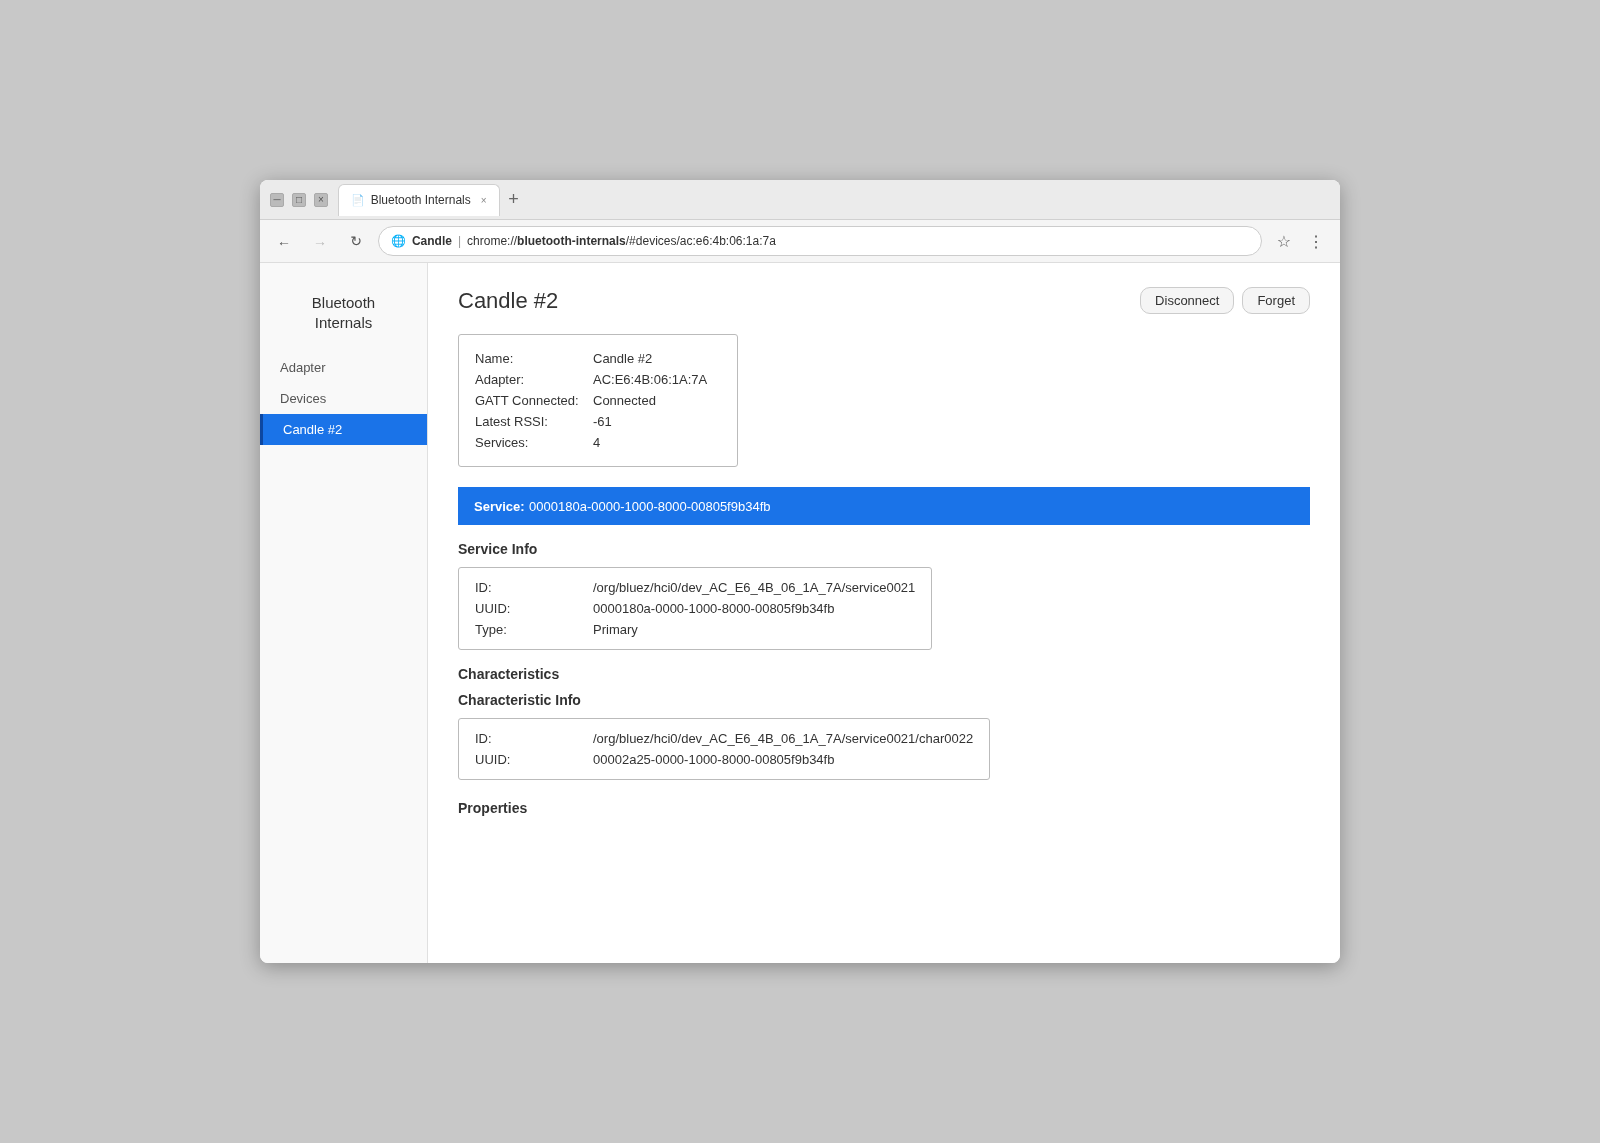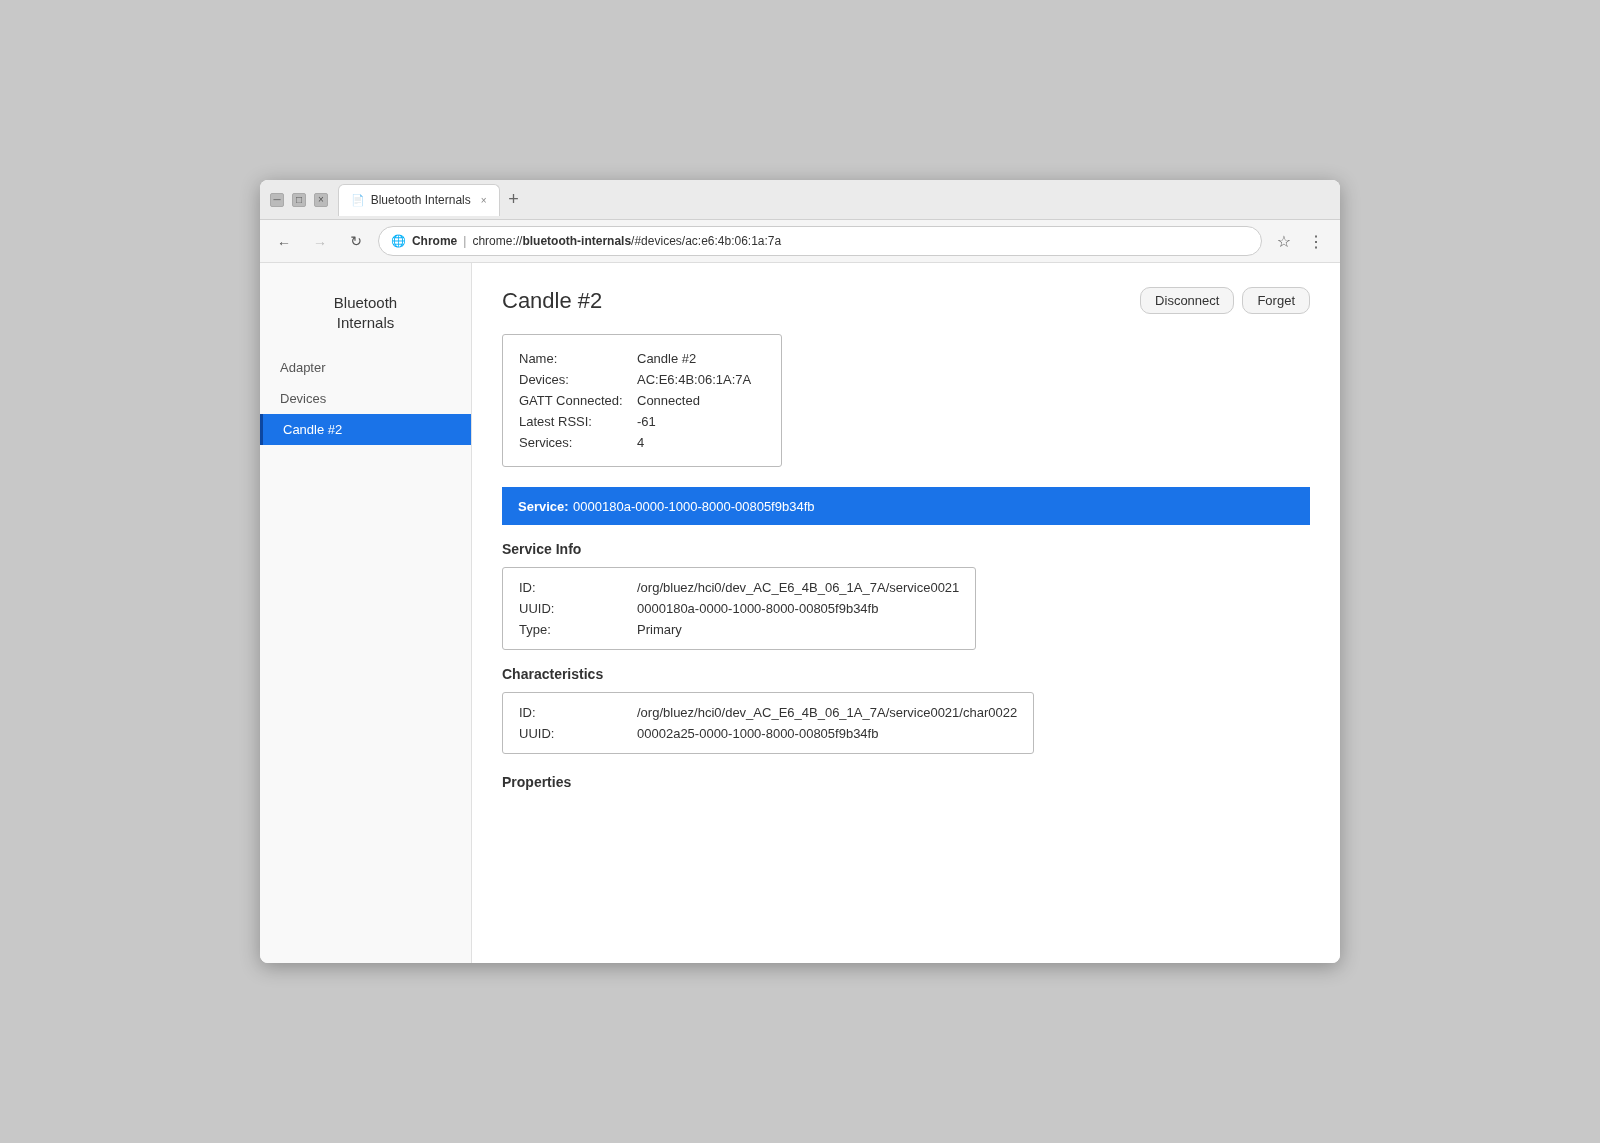--- a/index.html
+++ b/index.html
@@ -103,21 +103,21 @@
       display: flex; align-items: center; justify-content: center;
       border-radius: 50%; cursor: pointer; color: #555; font-size: 16px;
     }
     
     .content-area {
       display: flex;
       min-height: 700px;
     }
     
     .sidebar {
-      width: 212px;
+      width: 168px;
       background: #f9f9f9;
       border-right: 1px solid #e0e0e0;
       padding: 20px 0;
     }
     .sidebar-title {
       font-size: 15px;
       font-weight: normal;
       color: #333;
       text-align: center;
       padding: 10px 20px 20px;
@@ -264,21 +264,21 @@
       <div class="new-tab-btn">+</div>
     </div>
   </div>
 
   <div class="nav-bar">
     <div class="nav-btn">←</div>
     <div class="nav-btn disabled">→</div>
     <div class="nav-btn">↻</div>
     <div class="address-bar">
       <span class="lock-icon">🌐</span>
-      <span class="address-brand">Chrome</span>
+      <span class="address-brand">Candle</span>
       <span class="address-separator">|</span>
       <span class="address-url">
         <span>chrome://</span><span class="bold">bluetooth-internals</span><span>/#devices/ac:e6:4b:06:1a:7a</span>
       </span>
     </div>
     <div class="nav-actions">
       <div class="nav-action-btn">☆</div>
       <div class="nav-action-btn">⋮</div>
     </div>
   </div>
@@ -304,21 +304,21 @@
         </div>
       </div>
 
       
       <div class="info-box">
         <div class="info-row">
           <span class="info-label">Name:</span>
           <span>Candle #2</span>
         </div>
         <div class="info-row">
-          <span class="info-label">Devices:</span>
+          <span class="info-label">Adapter:</span>
           <span>AC:E6:4B:06:1A:7A</span>
         </div>
         <div class="info-row">
           <span class="info-label">GATT Connected:</span>
           <span>Connected</span>
         </div>
         <div class="info-row">
           <span class="info-label">Latest RSSI:</span>
           <span>-61</span>
         </div>
@@ -352,20 +352,21 @@
           <span>Primary</span>
         </div>
       </div>
 
       
       <div class="characteristics-title">Characteristics</div>
 
       
 
       
+      <div class="sub-section-title">Characteristic Info</div>
       <div class="characteristic-info-box">
         <div class="info-row">
           <span class="info-label">ID:</span>
           <span>/org/bluez/hci0/dev_AC_E6_4B_06_1A_7A/service0021/char0022</span>
         </div>
         <div class="info-row">
           <span class="info-label">UUID:</span>
           <span>00002a25-0000-1000-8000-00805f9b34fb</span>
         </div>
       </div>

